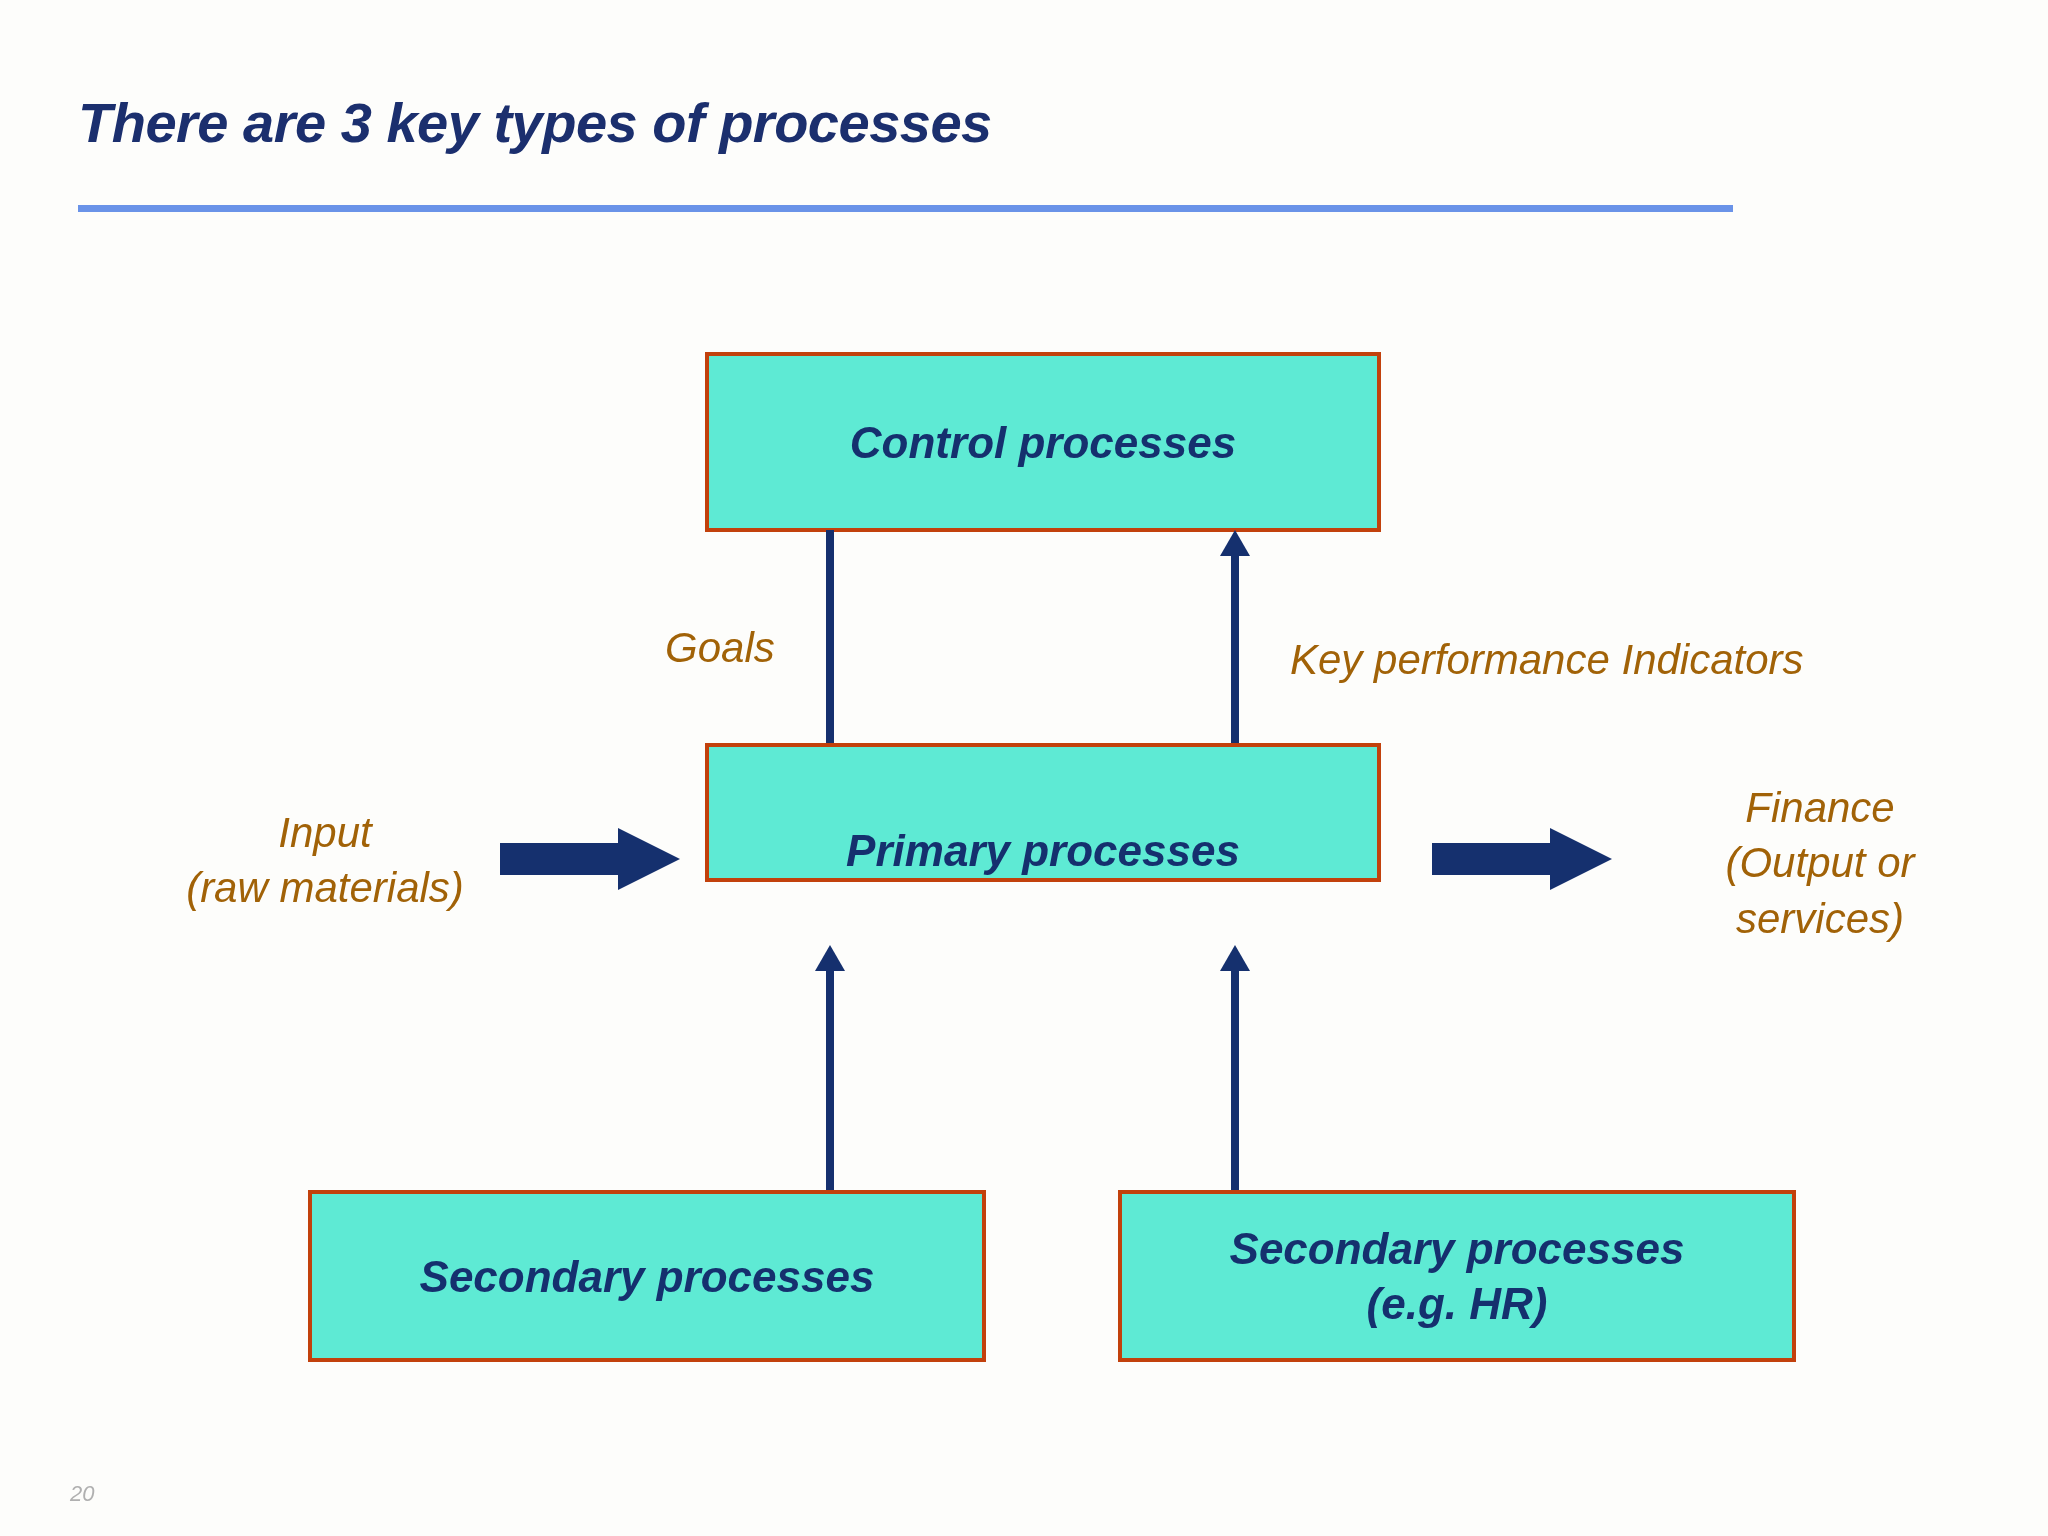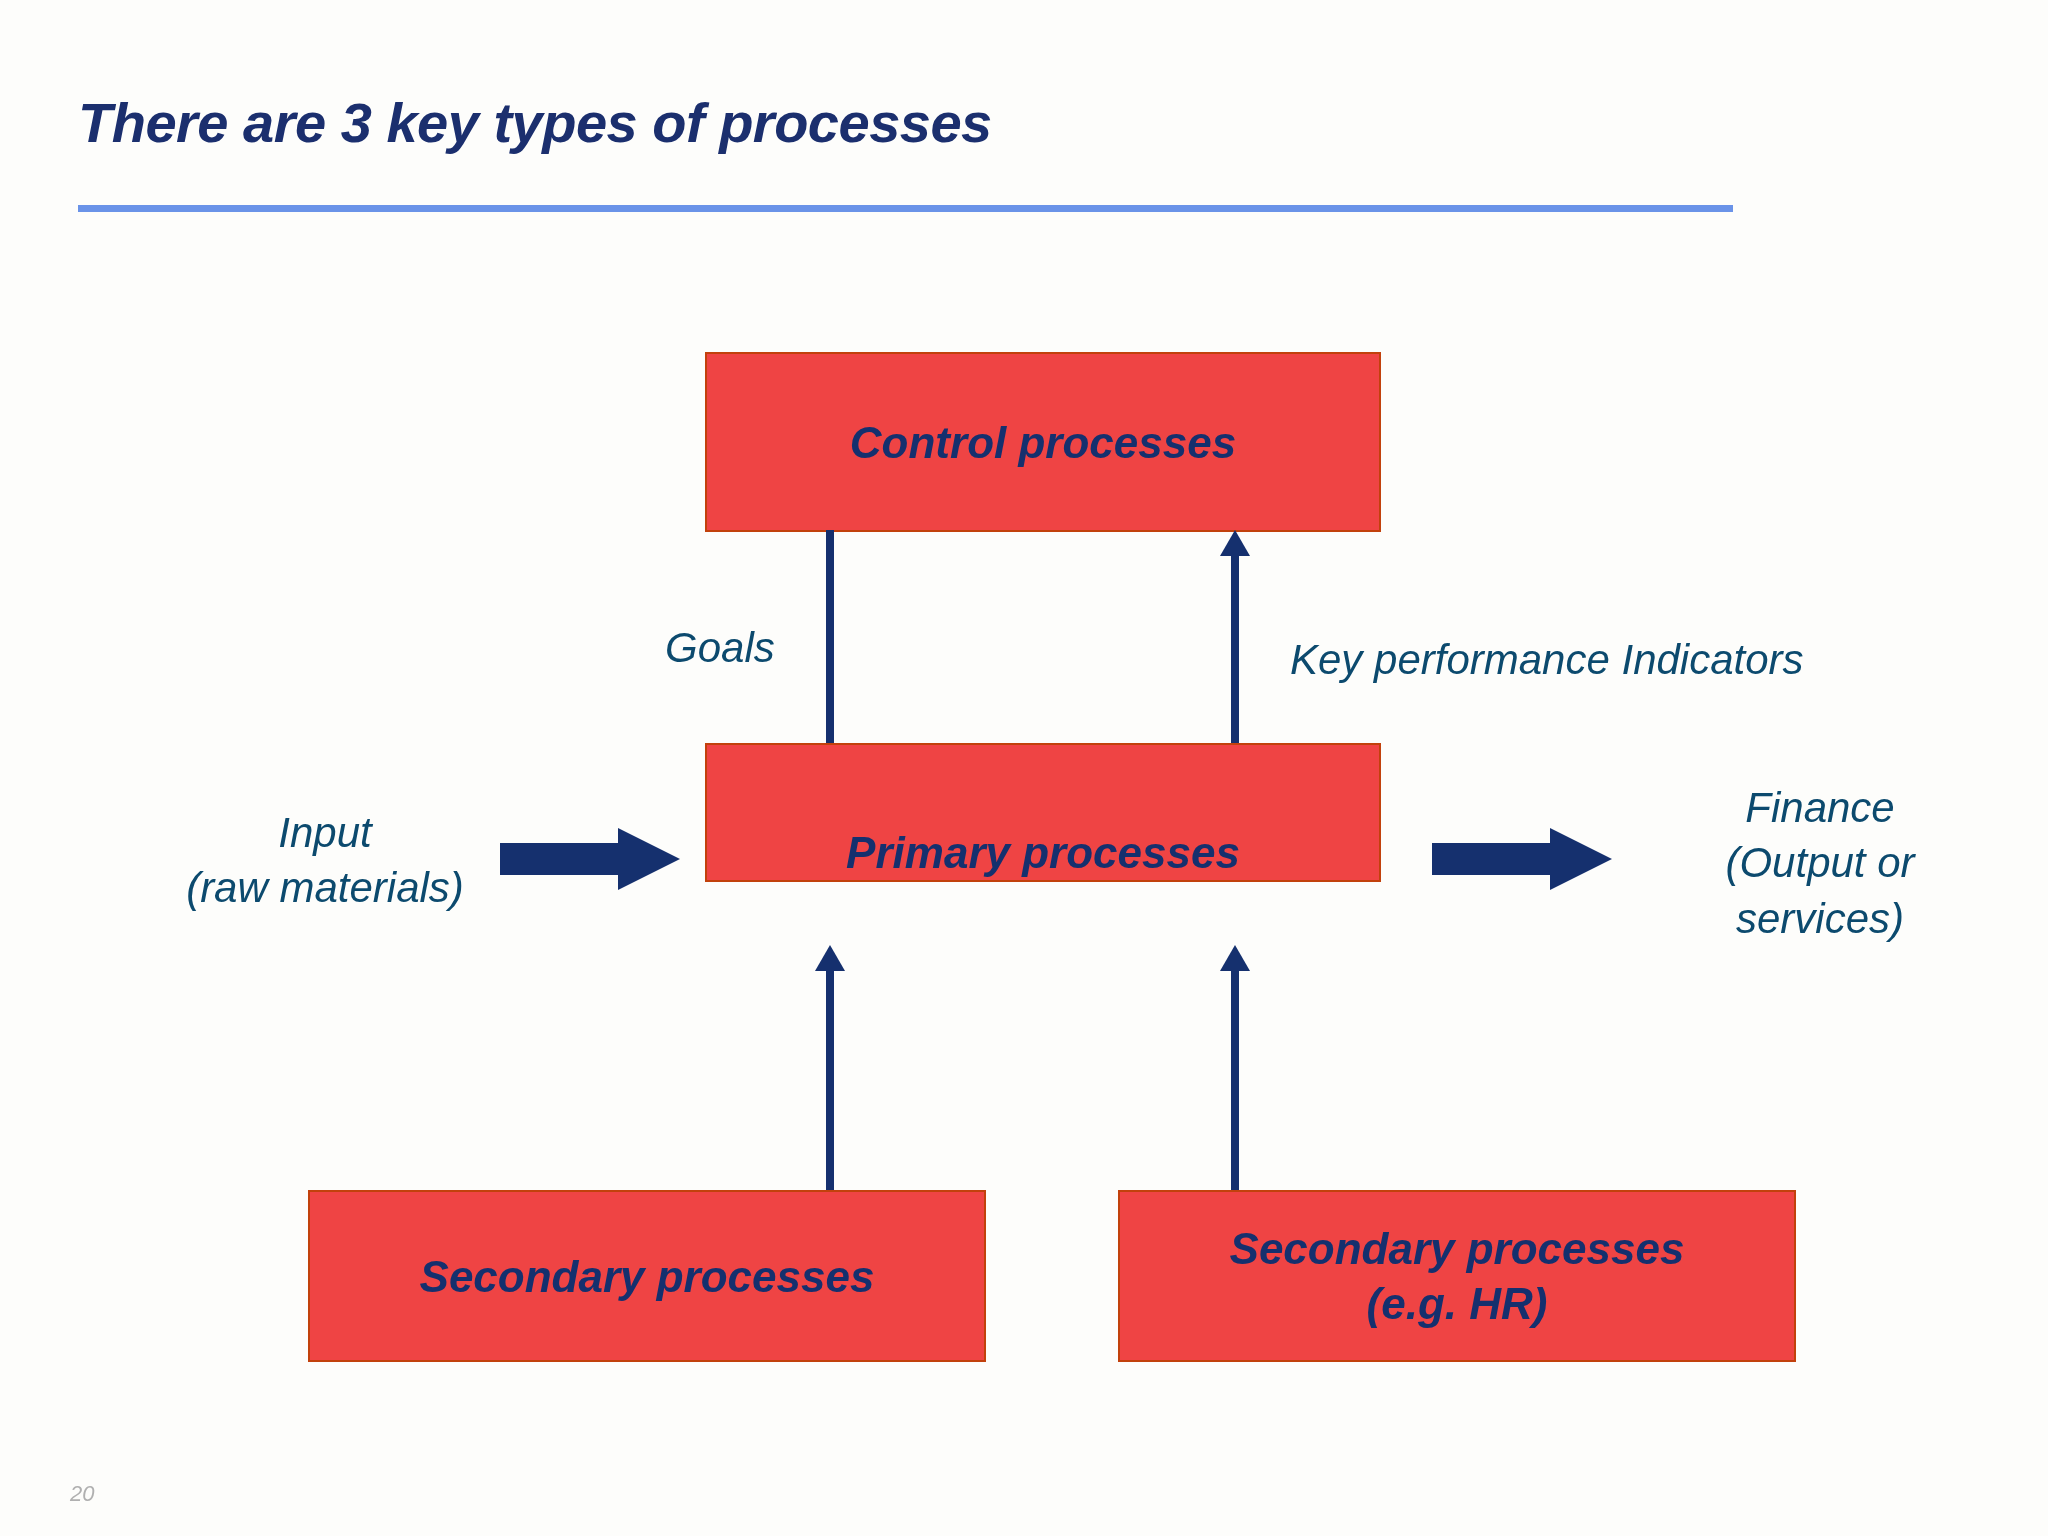--- a/index.html
+++ b/index.html
@@ -36,22 +36,22 @@
     top: 205px;
     width: 1655px;
     height: 7px;
     background: #6a93e8;
   }
 
   
   .pbox {
     position: absolute;
     box-sizing: border-box;
-    background: #ef4444;
-    border: 2px solid #c2410c;
+    background: #5eead4;
+    border: 4px solid #c2410c;
     display: flex;
     align-items: center;
     justify-content: center;
     text-align: center;
   }
   .pbox .pbox-label {
     font-size: 44px;
     font-weight: bold;
     color: #15306e;
     line-height: 1.25;
@@ -167,21 +167,21 @@
     border-top: 31px solid transparent;
     border-bottom: 31px solid transparent;
     border-left: 62px solid #15306e;
   }
   #arrow-input  { left: 500px; top: 828px; }
   #arrow-output { left: 1432px; top: 828px; }
 
   
   .glabel {
     position: absolute;
-    color: #0c4a6e;
+    color: #a16207;
     font-size: 42px;
     line-height: 1.32;
     white-space: nowrap;
   }
   #label-goals  { left: 665px; top: 620px; }
   #label-kpi    { left: 1290px; top: 632px; }
   #label-input  {
     left: 160px;
     top: 805px;
     width: 330px;

